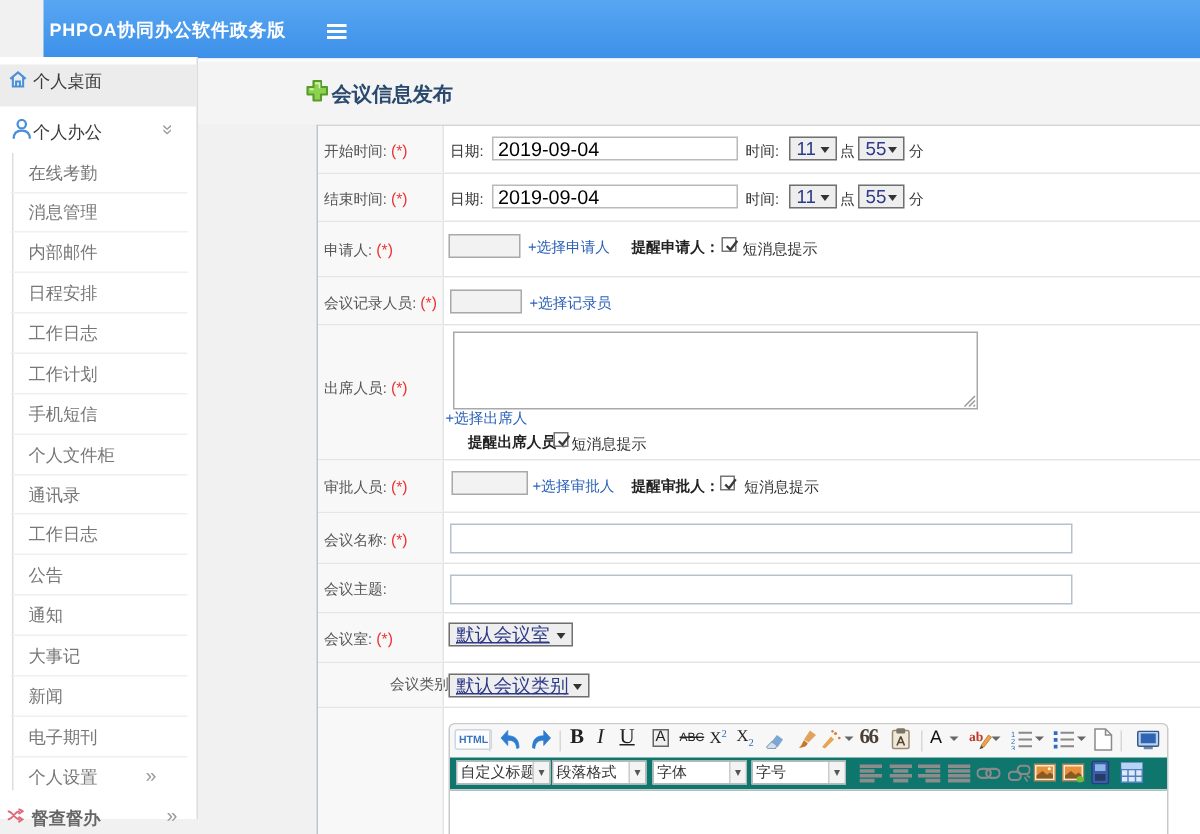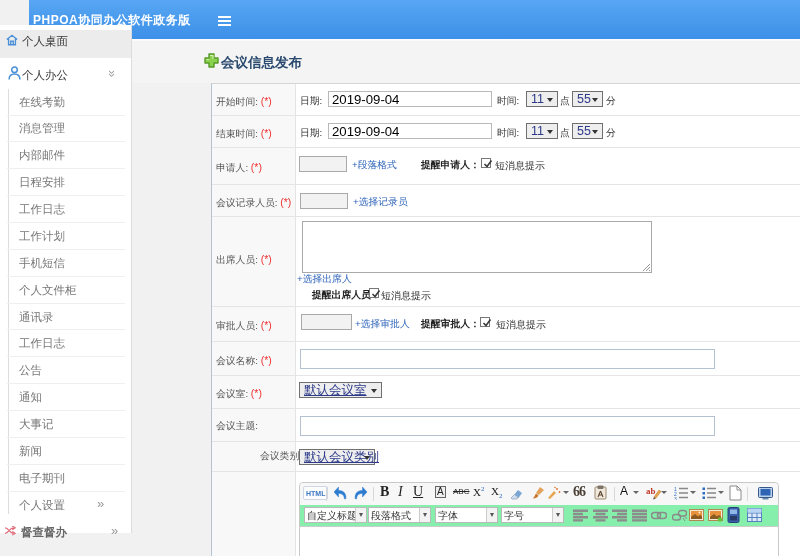--- a/index.html
+++ b/index.html
@@ -4,21 +4,21 @@
 <style>
 * { margin:0; padding:0; box-sizing:border-box; }
 html,body { width:800px; height:556px; overflow:hidden; font-family:"Liberation Sans",sans-serif; }
 body { position:relative; background:#f1f1f1; }
 #hdr { position:absolute; left:0; top:0; width:800px; height:39px;
   background:linear-gradient(#58a6f3,#3c90e8);margin-left:29px; }
 #logo { position:absolute; left:4px; top:12px; color:#fff; font-size:12px; font-weight:bold; letter-spacing:0.5px; }
 #burger { position:absolute; left:189px; top:16px; width:13px; }
 #burger div { height:2px; background:#fff; margin-bottom:2px; }
 #strip { position:absolute; left:0; top:39px; width:800px; height:44px; background:#f4f4f4; border-top:2px solid #fbfbfb; }
-#sidebar { position:absolute; left:0; top:25px; width:132px; height:508px; background:#fff; border-right:1px solid #dcdcdc; }
+#sidebar { position:absolute; left:0; top:38px; width:132px; height:508px; background:#fff; border-right:1px solid #dcdcdc; }
 .sitem { position:absolute; left:0; width:131px; font-size:11.5px; color:#3a3a3a; }
 #deskrow { position:absolute; left:0; top:5px; width:131px; height:28px; background:#ececec; }
 .subline { position:absolute; left:8px; width:1px; background:#ddd; }
 .sub { position:absolute; left:19px; font-size:11.5px; color:#777; }
 .sep { position:absolute; left:7px; width:118px; height:1px; background:#efefef; }
 .chev { position:absolute; color:#999; font-size:11px; }
 #title { position:absolute; left:221px; top:54px; font-size:13.5px; font-weight:bold; color:#29496e; }
 #plus { position:absolute; left:204px; top:53px; }
 
 #tbl { position:absolute; left:211px; top:83px; width:589px; height:473px; background:#fff; border-top:1px solid #d5d5d5; border-left:1px solid #b9c4d2; }
@@ -30,21 +30,21 @@
 .inp { position:absolute; background:#fff; border:1px solid #b9b9b9; font-size:13.2px; color:#000; font-family:"Liberation Sans",sans-serif; padding:0 3px; }
 .link { position:absolute; font-size:9.8px; color:#2b62b8; white-space:nowrap; }
 .blab { position:absolute; font-size:9.8px; font-weight:bold; color:#222; white-space:nowrap; }
 .nlab { position:absolute; font-size:10px; color:#333; white-space:nowrap; }
 .cbx { position:absolute; width:10px; height:10px; border:1px solid #777; background:#fff; }
 .cbx svg { position:absolute; left:0px; top:-1px; }
 .sel { position:absolute; height:16px; background:#eee; border:1px solid #707070; color:#2d3a89; font-size:12.5px; line-height:14px; padding-left:4px; white-space:nowrap; }
 .sel .tri { position:absolute; right:4px; top:5.5px; width:0; height:0; border-left:3.5px solid transparent; border-right:3.5px solid transparent; border-top:4px solid #333; }
 #editor { position:absolute; left:87px; top:10px; width:480px; height:120px; background:#fff; border:1px solid #c9c9c9; border-radius:4px 4px 0 0; }
 #tb1 { position:relative; height:22px; background:#f7f7f7; border-radius:4px 4px 0 0; }
-#tb2 { position:relative; height:22px; background:#86efac; border-bottom:1px solid #ccc; }
+#tb2 { position:relative; height:22px; background:#0f766e; border-bottom:1px solid #ccc; }
 .ticn { position:absolute; font-size:13px; color:#222; line-height:1; }
 .tserif { font-family:"Liberation Serif",serif; font-size:14px; }
 .tsep { position:absolute; top:4px; width:1px; height:14px; background:#d8d8d8; }
 .tdrop { position:absolute; width:0; height:0; border-left:3px solid transparent; border-right:3px solid transparent; border-top:3.5px solid #666; }
 .dd { position:absolute; top:2px; height:16px; background:#fff; border:1px solid #b9b9b9; font-size:10px; color:#333; line-height:15px; padding-left:2px; white-space:nowrap; overflow:hidden; }
 .dda { position:absolute; right:0; top:0; width:11px; height:14px; border-left:1px solid #ccc; background:#f3f3f3; color:#555; font-size:8px; text-align:center; line-height:14px; }
 #tbody { background:#fff; height:76px; }
 </style>
 </head>
 <body>
@@ -139,21 +139,21 @@
     <div class="sel" style="left:314px;top:7px;width:32px;">11<span class="tri"></span></div>
     <span class="flab" style="left:348px;top:11px;">点</span>
     <div class="sel" style="left:360px;top:7px;width:31px;">55<span class="tri"></span></div>
     <span class="flab" style="left:394px;top:11px;">分</span>
   </div>
   <div class="row" style="height:37px;">
       <div class="lab">
         <span class="t" style="top:13px;">申请人:&nbsp;<span class="star">(*)</span></span>
       </div>
     <div class="inp" style="left:87px;top:8px;width:48px;height:16px;background:#f2f2f2;border-color:#a9a9a9;"></div>
-    <span class="link" style="left:140px;top:11px;">+段落格式</span>
+    <span class="link" style="left:140px;top:11px;">+选择申请人</span>
     <span class="blab" style="left:209px;top:11px;">提醒申请人：</span>
     <span class="cbx" style="left:269px;top:10px;">
         <svg width="12" height="12" viewBox="0 0 12 12">
           <path d="M2.5 6 L5 8.5 L9.5 2.5" fill="none" stroke="#3a3a3a" stroke-width="1.6"></path>
         </svg>
       </span>
     <span class="nlab" style="left:283px;top:11px;">短消息提示</span>
   </div>
   <div class="row" style="height:32px;">
       <div class="lab">
@@ -194,35 +194,35 @@
     <span class="nlab" style="left:284px;top:11px;">短消息提示</span>
   </div>
   <div class="row" style="height:34px;">
       <div class="lab">
         <span class="t" style="top:12px;">会议名称:&nbsp;<span class="star">(*)</span></span>
       </div>
     <div class="inp" style="left:88px;top:7px;width:415px;height:20px;border-color:#b3c1d1;"></div>
   </div>
   <div class="row" style="height:33px;">
       <div class="lab">
+        <span class="t" style="top:11px;">会议主题:</span>
+      </div>
+    <div class="inp" style="left:88px;top:7px;width:415px;height:20px;border-color:#b3c1d1;"></div>
+  </div>
+  <div class="row" style="height:33px;">
+      <div class="lab">
         <span class="t" style="top:11px;">会议室:&nbsp;<span class="star">(*)</span></span>
       </div>
     <div class="sel" style="left:87px;top:6px;width:83px;text-decoration:underline;">默认会议室<span class="tri"></span></div>
   </div>
-  <div class="row" style="height:33px;">
-      <div class="lab">
-        <span class="t" style="top:11px;">会议主题:</span>
-      </div>
-    <div class="inp" style="left:88px;top:7px;width:415px;height:20px;border-color:#b3c1d1;"></div>
-  </div>
   <div class="row" style="height:30px;">
       <div class="lab">
         <span class="t" style="top:8px;margin-left:44px;">会议类别:</span>
       </div>
-    <div class="sel" style="left:87px;top:7px;width:76px;text-decoration:underline;">默认会议类别<span class="tri"></span></div>
+    <div class="sel" style="left:87px;top:7px;width:94px;text-decoration:underline;">默认会议类别<span class="tri"></span></div>
   </div>
   <div class="row" style="height:84px;border-bottom:none;">
       <div class="lab"></div>
     <div id="editor">
       <div id="tb1">
         <span class="ticn" style="left:3px;top:3px;font-size:7px;font-weight:bold;color:#3a76c0;border:1px solid #ccd6e4;border-radius:2px;background:#fdfdfd;padding:2.5px 2px;">HTML</span>
         <span class="tsep" style="left:26px;"></span>
         <svg class="ticn" style="left:33px;top:2px;" width="16" height="16" viewBox="0 0 16 16">
             <path d="M13 13.5 C13 7.5 10 5.5 5.5 5.5 L5.5 2 L1 7 L5.5 12 L5.5 8.5 C9.5 8.5 11 10 11.5 14 Z" fill="#2e7cd0" stroke="#2e7cd0" stroke-width="0.5"></path>
           </svg>

